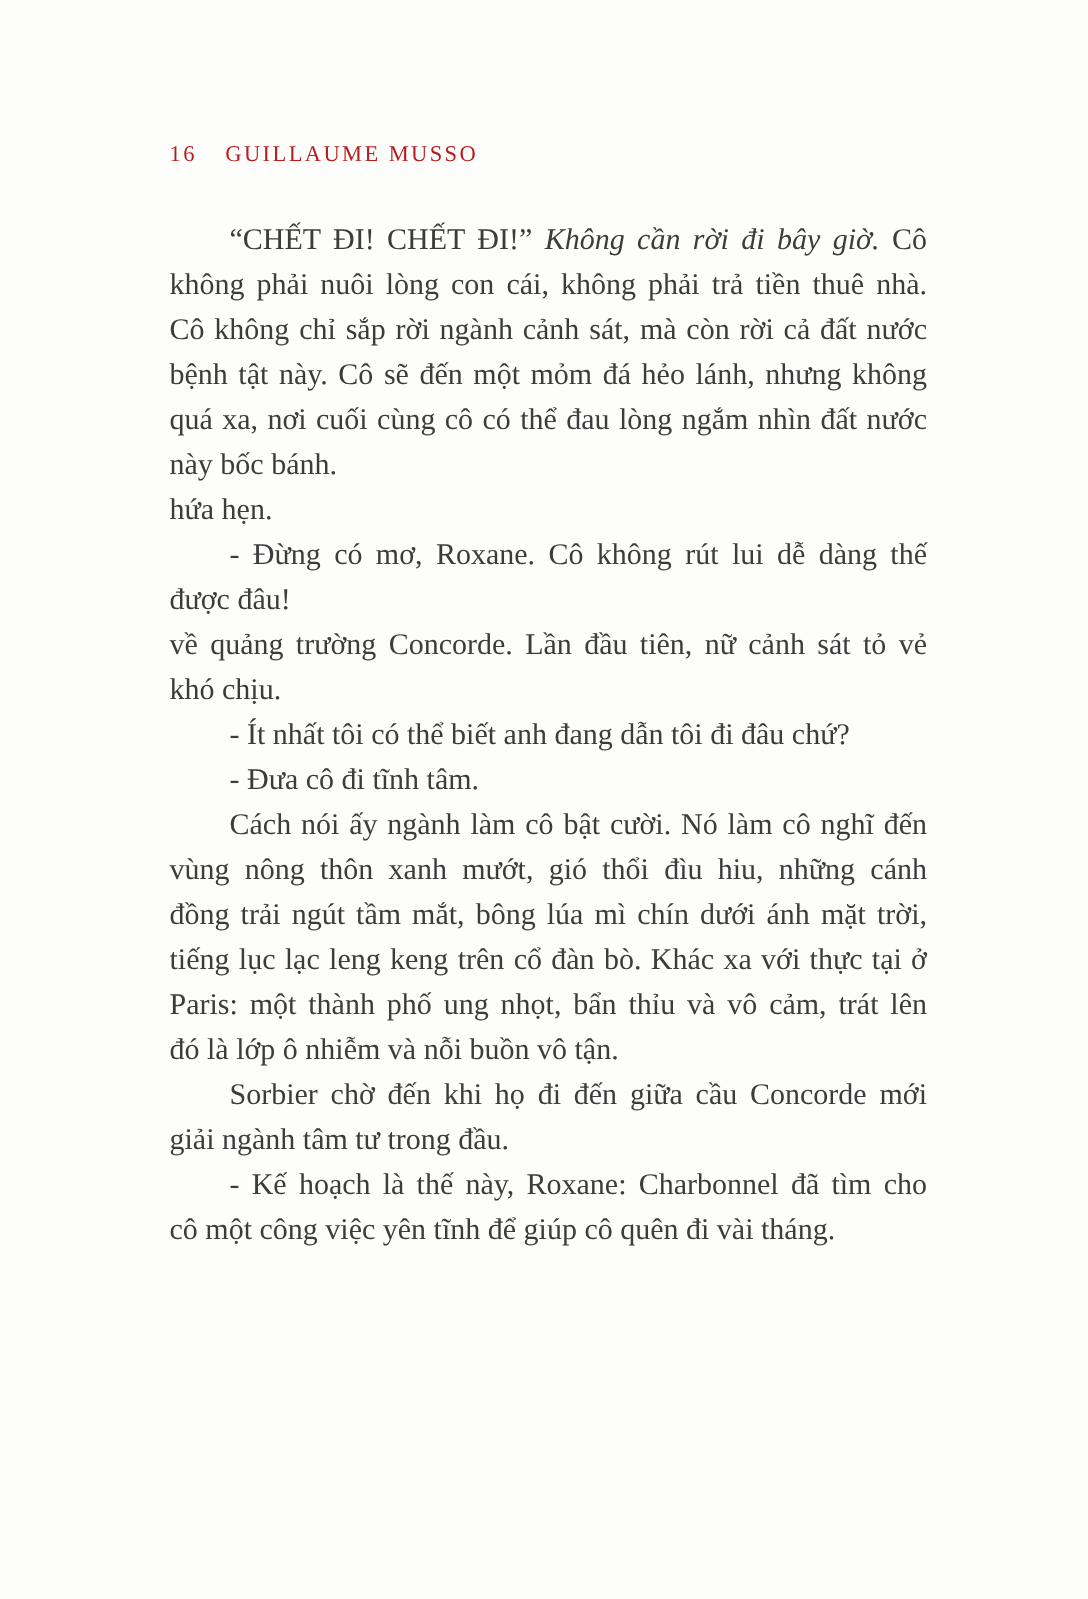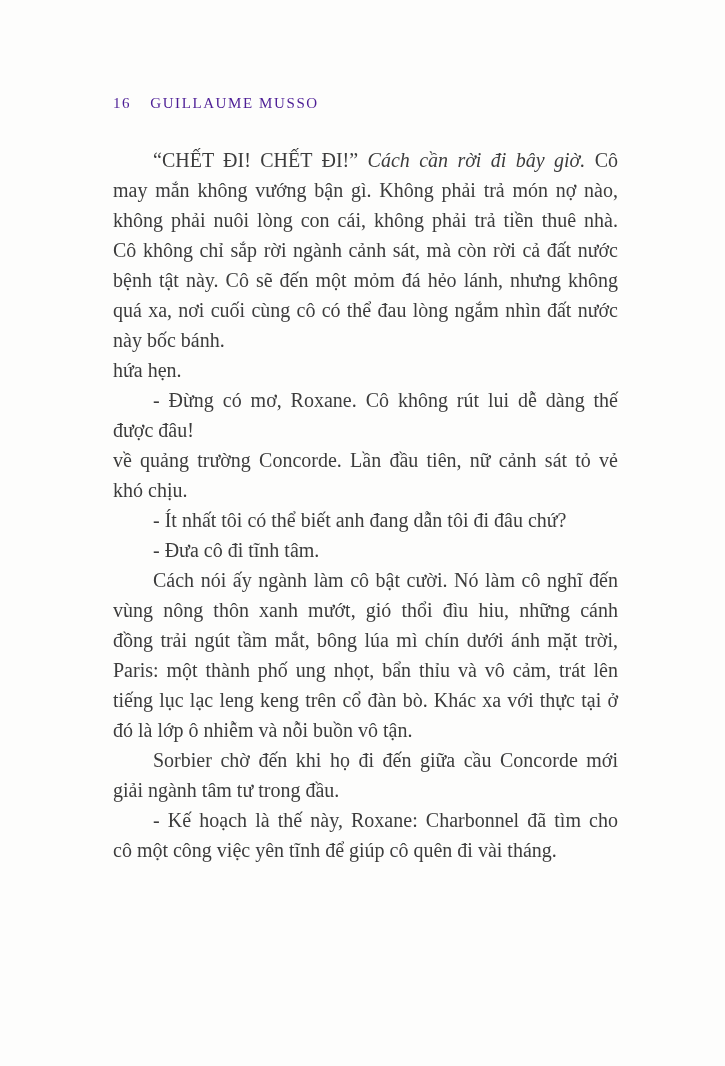--- a/index.html
+++ b/index.html
@@ -14,21 +14,21 @@
     background: #fdfdfc;
     overflow: hidden;
   }
   .running-header {
     position: absolute;
     left: 113px;
     top: 95px;
     font-family: "Liberation Serif", serif;
     font-size: 15px;
     letter-spacing: 1.6px;
-    color: #4c1d95;
+    color: #b91c1c;
     white-space: nowrap;
   }
   .page-num {
     display: inline-block;
     margin-right: 19px;
   }
   .body-text {
     position: absolute;
     left: 113px;
     top: 145px;
@@ -53,38 +53,37 @@
   }
 </style>
 </head>
 <body>
 
 <div class="page">
   <div class="running-header">
     <span class="page-num">16</span><span class="head-title">GUILLAUME MUSSO</span>
   </div>
   <div class="body-text" id="body-text">
-      <div class="line first"><span>“CHẾT ĐI! CHẾT ĐI!” </span><em>Cách cần rời đi bây giờ.</em><span> Cô</span></div>
-      <div class="line"><span>may mắn không vướng bận gì. Không phải trả món nợ nào,</span></div>
+      <div class="line first"><span>“CHẾT ĐI! CHẾT ĐI!” </span><em>Không cần rời đi bây giờ.</em><span> Cô</span></div>
       <div class="line"><span>không phải nuôi lòng con cái, không phải trả tiền thuê nhà.</span></div>
       <div class="line"><span>Cô không chỉ sắp rời ngành cảnh sát, mà còn rời cả đất nước</span></div>
       <div class="line"><span>bệnh tật này. Cô sẽ đến một mỏm đá hẻo lánh, nhưng không</span></div>
       <div class="line"><span>quá xa, nơi cuối cùng cô có thể đau lòng ngắm nhìn đất nước</span></div>
       <div class="line last"><span>này bốc bánh.</span></div>
       <div class="line last"><span>hứa hẹn.</span></div>
       <div class="line first"><span>- Đừng có mơ, Roxane. Cô không rút lui dễ dàng thế</span></div>
       <div class="line last"><span>được đâu!</span></div>
       <div class="line"><span>về quảng trường Concorde. Lần đầu tiên, nữ cảnh sát tỏ vẻ</span></div>
       <div class="line last"><span>khó chịu.</span></div>
       <div class="line first last"><span>- Ít nhất tôi có thể biết anh đang dẫn tôi đi đâu chứ?</span></div>
       <div class="line first last"><span>- Đưa cô đi tĩnh tâm.</span></div>
       <div class="line first"><span>Cách nói ấy ngành làm cô bật cười. Nó làm cô nghĩ đến</span></div>
       <div class="line"><span>vùng nông thôn xanh mướt, gió thổi đìu hiu, những cánh</span></div>
       <div class="line"><span>đồng trải ngút tầm mắt, bông lúa mì chín dưới ánh mặt trời,</span></div>
+      <div class="line"><span>tiếng lục lạc leng keng trên cổ đàn bò. Khác xa với thực tại ở</span></div>
       <div class="line"><span>Paris: một thành phố ung nhọt, bẩn thỉu và vô cảm, trát lên</span></div>
-      <div class="line"><span>tiếng lục lạc leng keng trên cổ đàn bò. Khác xa với thực tại ở</span></div>
       <div class="line last"><span>đó là lớp ô nhiễm và nỗi buồn vô tận.</span></div>
       <div class="line first"><span>Sorbier chờ đến khi họ đi đến giữa cầu Concorde mới</span></div>
       <div class="line last"><span>giải ngành tâm tư trong đầu.</span></div>
       <div class="line first"><span>- Kế hoạch là thế này, Roxane: Charbonnel đã tìm cho</span></div>
       <div class="line last"><span>cô một công việc yên tĩnh để giúp cô quên đi vài tháng.</span></div>
     </div>
 </div>
 
 </body></html>

